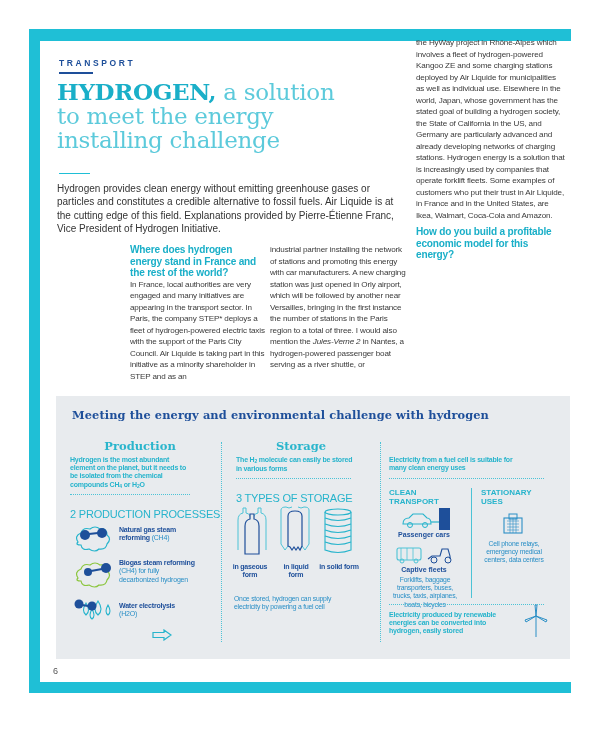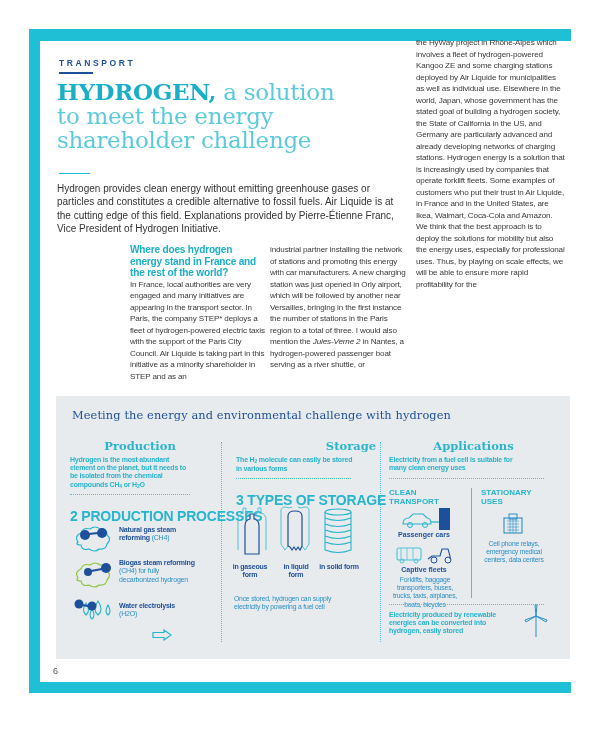--- a/index.html
+++ b/index.html
@@ -22,29 +22,29 @@
 
   .col { position: absolute; font-size: 8.1px; line-height: 11.5px; color: #3a3a3a; letter-spacing: -0.15px; }
   .col h3 { font-size: 10.1px; line-height: 11.5px; font-weight: 700; color: #1aafc8; letter-spacing: -0.2px; }
   .col1 { left: 130px; top: 244px; width: 135px; }
   .col2 { left: 270px; top: 244px; width: 138px; }
   .col3 { left: 416px; top: 37px; width: 150px; }
   .col3 h3 { margin-top: 5px; }
   .col i { }
 
   .panel { position: absolute; left: 56px; top: 396px; width: 514px; height: 263px; background: #e8ebee; }
-  .panel-title { position: absolute; left: 16px; top: 12px; font-family: "DejaVu Serif", serif; font-weight: 400; font-size: 11.4px; color: #1e4f9a; letter-spacing: 0.1px; }
+  .panel-title { position: absolute; left: 16px; top: 12px; font-family: "DejaVu Serif", serif; font-weight: 700; font-size: 11.4px; color: #1e4f9a; letter-spacing: 0.1px; }
 
   .sec-title { position: absolute; font-family: "DejaVu Serif", serif; font-weight: 700; font-size: 11.5px; color: #2ab5cc; text-align: center; }
   .vdots { position: absolute; top: 46px; height: 200px; border-left: 1px dotted #4cc3d6; }
   .hdots { position: absolute; height: 0; border-top: 1px dotted #4cc3d6; }
 
   .lead { position: absolute; font-size: 7px; line-height: 8.2px; font-weight: 700; color: #27b4cc; letter-spacing: -0.2px; }
   .lead sub, .small sub { font-size: 5px; vertical-align: -1px; }
-  .caps { position: absolute; font-size: 14px; font-weight: 700; color: #27b4cc; letter-spacing: -0.2px; }
+  .caps { position: absolute; font-size: 11px; font-weight: 400; color: #27b4cc; letter-spacing: -0.2px; }
   .proc-label { position: absolute; font-size: 7px; line-height: 8.4px; font-weight: 700; color: #1e4f9a; letter-spacing: -0.2px; }
   .proc-label span { font-weight: 400; color: #2a8fc6; }
   .small { position: absolute; font-size: 6.8px; line-height: 8.2px; color: #2a8fc6; text-align: center; letter-spacing: -0.2px; }
   .icon { position: absolute; }
 
   .app-sub { position: absolute; font-size: 8px; line-height: 9px; font-weight: 700; color: #27b4cc; text-align: left; }
   .bold-blue { position: absolute; font-size: 7px; font-weight: 700; color: #1e4f9a; text-align: center; }
 
   .footer-line { position: absolute; left: 96px; top: 233px; display: flex; align-items: center; gap: 8px; }
   .footer-text { font-family: "DejaVu Serif", serif; font-weight: 700; font-size: 8.4px; color: #1e4f9a; letter-spacing: -0.1px; }
@@ -57,38 +57,38 @@
 <div class="frame-top"></div>
 <div class="frame-left"></div>
 <div class="frame-bottom"></div>
 
 <div class="kicker">TRANSPORT</div>
 <div class="kicker-rule"></div>
 
 <div class="headline">
   <span class="headline-line"><b>HYDROGEN,</b><span> a solution</span></span>
   <span class="headline-line">to meet the energy</span>
-  <span class="headline-line">shareholder challenge</span>
+  <span class="headline-line">installing challenge</span>
 </div>
 <div class="head-rule"></div>
 
 <p class="intro">Hydrogen provides clean energy without emitting greenhouse gases or particles and constitutes a credible alternative to fossil fuels. Air Liquide is at the cutting edge of this field. Explanations provided by Pierre-Étienne Franc, Vice President of Hydrogen Initiative.</p>
 
 <div class="col col1">
   <h3>Where does hydrogen energy stand in France and the rest of the world?</h3>
   <p>In France, local authorities are very engaged and many initiatives are appearing in the transport sector. In Paris, the company STEP* deploys a fleet of hydrogen-powered electric taxis with the support of the Paris City Council. Air Liquide is taking part in this initiative as a minority shareholder in STEP and as an</p>
 </div>
 
 <div class="col col2">
   <p><span>industrial partner installing the network of stations and promoting this energy with car manufacturers. A new charging station was just opened in Orly airport, which will be followed by another near Versailles, bringing in the first instance the number of stations in the Paris region to a total of three. I would also mention the </span><i>Jules-Verne 2</i><span> in Nantes, a hydrogen-powered passenger boat serving as a river shuttle, or</span></p>
 </div>
 
 <div class="col col3">
   <p>the HyWay project in Rhône-Alpes which involves a fleet of hydrogen-powered Kangoo ZE and some charging stations deployed by Air Liquide for municipalities as well as individual use. Elsewhere in the world, Japan, whose government has the stated goal of building a hydrogen society, the State of California in the US, and Germany are particularly advanced and already developing networks of charging stations. Hydrogen energy is a solution that is increasingly used by companies that operate forklift fleets. Some examples of customers who put their trust in Air Liquide, in France and in the United States, are Ikea, Walmart, Coca-Cola and Amazon.</p>
-  <p>We think that the best approach is to deploy the solutions for mobility but also the energy uses, especially for professional uses. Thus, by playing on scale effects, we will be able to ensure more rapid profitability for the</p>
+  <h3>How do you build a profitable economic model for this energy?</h3>
 </div>
 
 <div class="panel">
   <div class="panel-title">Meeting the energy and environmental challenge with hydrogen</div>
 
   <div class="vdots" style="left:165px;"></div>
   <div class="vdots" style="left:324px;"></div>
 
   <div class="sec-title" style="left:14px; width:140px; top:43px;">Production</div>
   <div class="lead" style="left:14px; top:60px; width:120px;"><span>Hydrogen is the most abundant element on the planet, but it needs to be isolated from the chemical compounds CH</span><sub>4</sub><span> or H</span><sub>2</sub><span>O</span></div>
@@ -112,21 +112,21 @@
   <div class="proc-label" style="left:63px; top:163px; width:80px;"><span style="color:#1e4f9a;font-weight:700;display:block">Biogas steam reforming</span><span>(CH4) for fully decarbonized hydrogen</span></div>
 
   <svg class="icon" style="left:16px; top:197px;" width="44" height="30" viewBox="0 0 44 30">
     <path d="M14 10 q-5 8 0 12 q5 -4 0 -12z M26 8 q-6 9 0 14 q6 -5 0 -14z M36 12 q-4 7 0 10 q4 -3 0 -10z M20 16 q-4 7 0 10 q4 -3 0 -10z" fill="none" stroke="#27b4cc" stroke-width="1.1"></path>
     <circle cx="7" cy="11" r="4.5" fill="#1e4f9a"></circle>
       <circle cx="20" cy="13" r="4.5" fill="#1e4f9a"></circle>
     <line x1="10" y1="12" x2="16" y2="13" stroke="#1e4f9a" stroke-width="2"></line>
   </svg>
   <div class="proc-label" style="left:63px; top:206px; width:80px;"><span style="color:#1e4f9a;font-weight:700;display:block">Water electrolysis</span><span>(H2O)</span></div>
 
-  <div class="sec-title" style="left:170px; width:150px; top:43px;text-align:right;">Storage</div>
+  <div class="sec-title" style="left:170px; width:150px; top:43px;">Storage</div>
   <div class="lead" style="left:180px; top:60px; width:120px;"><span>The H</span><sub>2</sub><span> molecule can easily be stored in various forms</span></div>
   <div class="hdots" style="left:180px; top:82px; width:115px;"></div>
   <div class="caps" style="left:180px; top:96px;">3 TYPES OF STORAGE</div>
 
   <svg class="icon" style="left:180px; top:110px;" width="32" height="50" viewBox="0 0 32 50">
     <path d="M2 44 V14 q0 -6 5 -7 V2 h3 v5 q5 1 5 7" fill="none" stroke="#4cc3d6" stroke-width="1"></path>
     <path d="M30 44 V14 q0 -6 -5 -7 V2 h-3 v5 q-5 1 -5 7" fill="none" stroke="#4cc3d6" stroke-width="1"></path>
     <path d="M9 48 V20 q0 -6 5 -7 V8 h4 v5 q5 1 5 7 V48 z" fill="#e8ebee" stroke="#1e4f9a" stroke-width="1.2"></path>
   </svg>
   <svg class="icon" style="left:223px; top:110px;" width="32" height="50" viewBox="0 0 32 50">
@@ -140,21 +140,20 @@
       <path d="M2 10 q13 5 26 0 M2 16 q13 5 26 0 M2 22 q13 5 26 0 M2 28 q13 5 26 0 M2 34 q13 5 26 0"></path>
     </g>
   </svg>
 
   <div class="proc-label" style="left:174px; top:167px; width:40px; text-align:center;">in gaseous form</div>
   <div class="proc-label" style="left:220px; top:167px; width:40px; text-align:center;">in liquid form</div>
   <div class="proc-label" style="left:263px; top:167px; width:40px; text-align:center;">in solid form</div>
 
   <div class="small" style="left:178px; top:199px; width:120px; text-align:left;">Once stored, hydrogen can supply electricity by powering a fuel cell</div>
 
-  <div class="sec-title" style="left:330px; width:175px; top:43px;">Applications</div>
   <div class="lead" style="left:333px; top:60px; width:140px;">Electricity from a fuel cell is suitable for many clean energy uses</div>
   <div class="hdots" style="left:333px; top:82px; width:155px;"></div>
 
   <div class="app-sub" style="left:333px; top:92px; width:70px;">CLEAN TRANSPORT</div>
   <div class="app-sub" style="left:425px; top:92px; width:65px;">STATIONARY USES</div>
   <div class="vdots" style="left:415px; top:92px; height:110px; border-left:1px solid #4cc3d6;"></div>
 
   <svg class="icon" style="left:345px; top:110px;" width="50" height="26" viewBox="0 0 50 26">
     <path d="M2 18 q0 -6 6 -6 l4 -4 h10 l4 4 q4 0 4 6 z" fill="none" stroke="#27b4cc" stroke-width="1.1"></path>
     <circle cx="9" cy="19" r="2.5" fill="none" stroke="#27b4cc"></circle>

